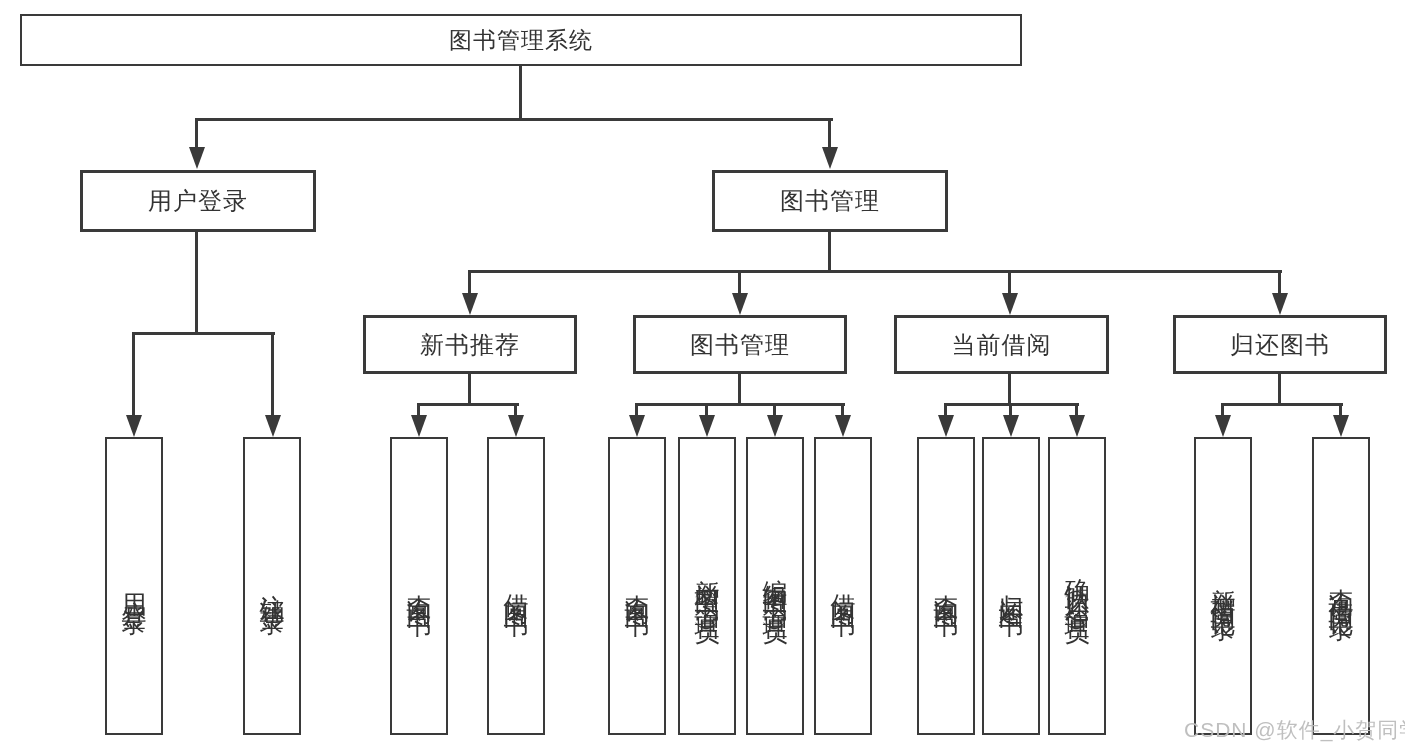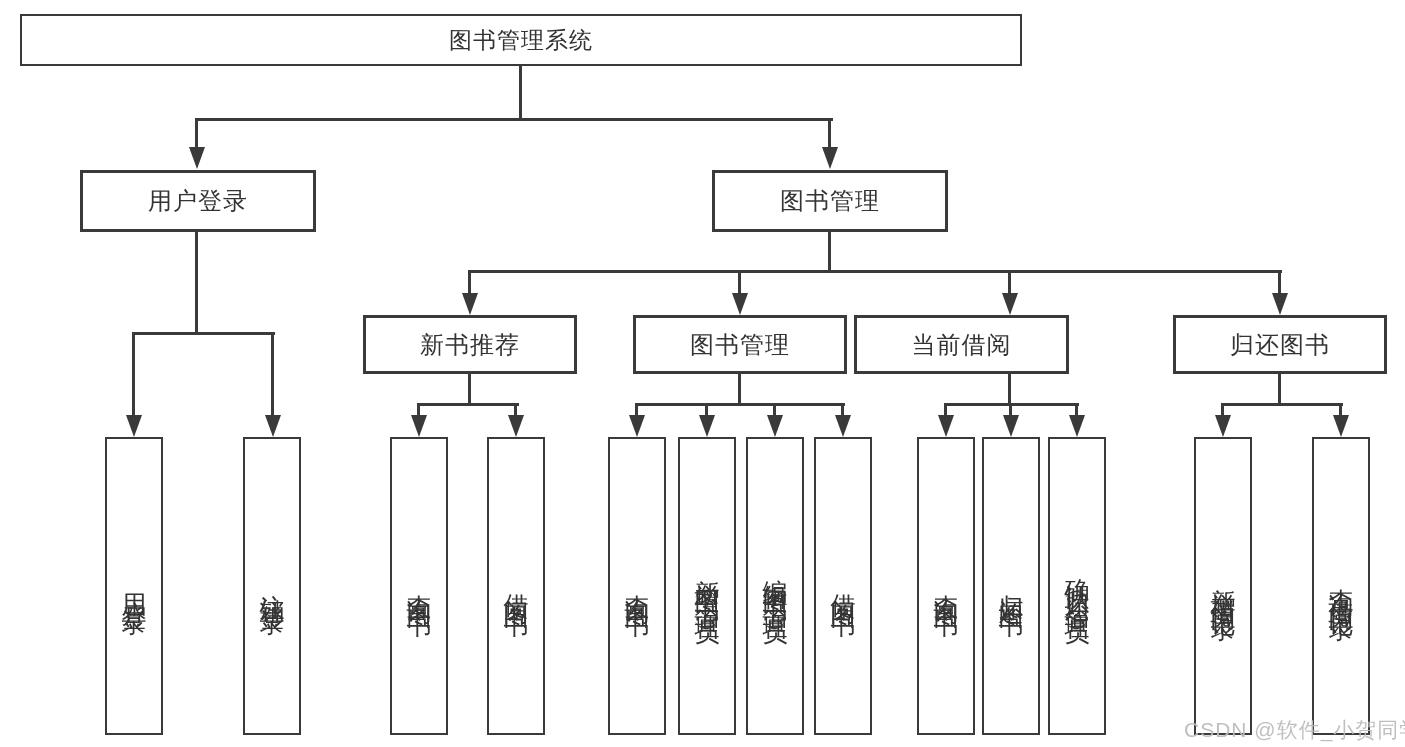--- a/index.html
+++ b/index.html
@@ -72,21 +72,21 @@
     <div class="ln" style="left:738px;top:270px;width:3px;height:24px;"></div>
     <div class="ah" style="left:732px;top:293px;"></div>
     <div class="ln" style="left:1008px;top:270px;width:3px;height:24px;"></div>
     <div class="ah" style="left:1002px;top:293px;"></div>
     <div class="ln" style="left:1278px;top:270px;width:3px;height:24px;"></div>
     <div class="ah" style="left:1272px;top:293px;"></div>
   </div>
 
   <div class="hbox" style="left:363px;top:315px;width:214px;height:59px;">新书推荐</div>
   <div class="hbox" style="left:633px;top:315px;width:214px;height:59px;">图书管理</div>
-  <div class="hbox" style="left:854px;top:315px;width:215px;height:59px;">当前借阅</div>
+  <div class="hbox" style="left:894px;top:315px;width:215px;height:59px;">当前借阅</div>
   <div class="hbox" style="left:1173px;top:315px;width:214px;height:59px;">归还图书</div>
 
   <div>
     <div class="ln" style="left:468px;top:374px;width:3px;height:32px;"></div>
     <div class="ln" style="left:417px;top:403px;width:102px;height:3px;"></div>
     <div class="ln" style="left:417px;top:403px;width:3px;height:13px;"></div>
     <div class="ah" style="left:411px;top:415px;"></div>
     <div class="ln" style="left:514px;top:403px;width:3px;height:13px;"></div>
     <div class="ah" style="left:508px;top:415px;"></div>
   </div>

